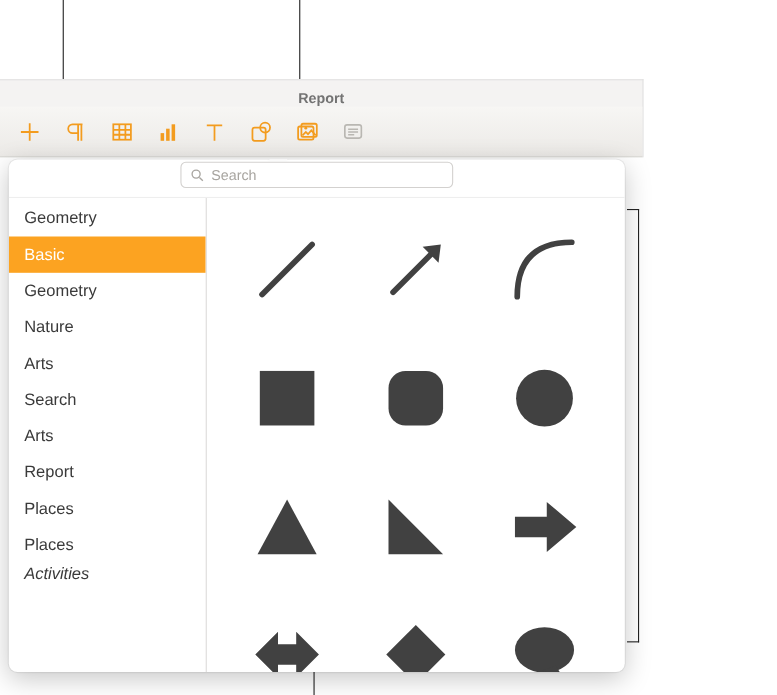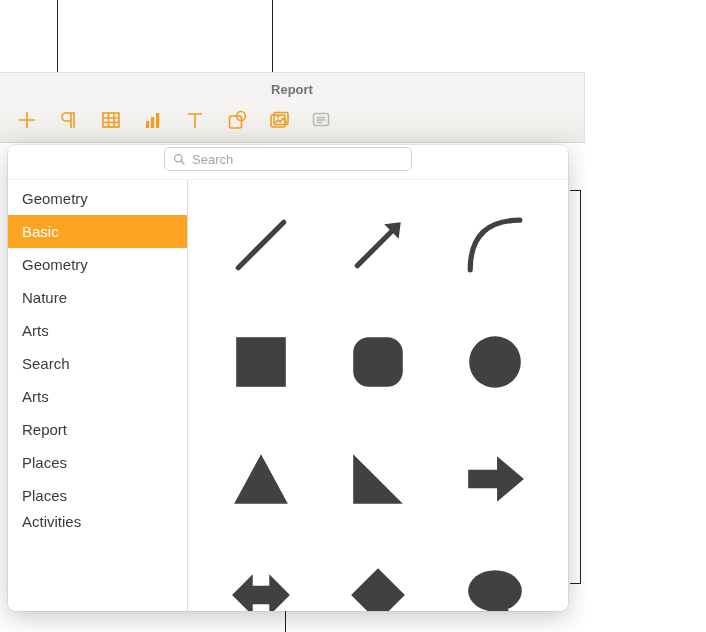--- a/index.html
+++ b/index.html
@@ -82,21 +82,21 @@
   }
   .shape-cell {
     aspect-ratio: 1/1; display: flex; align-items: center; justify-content: center;
     cursor: pointer;
   }
   .shape-cell svg { width: 62px; height: 62px; display: block; }
   .dark { fill: #414141; }
   .dark-stroke { stroke: #414141; fill: none; }
 
   
-  .cutoff { height: 18px; overflow: hidden; }
+  .cutoff { height: 18px; overflow: hidden; font-style: italic; }
 </style>
 </head>
 <body>
 
 <div class="canvas">
 
   <div class="callout v" style="left:57px; top:0; height:72px;"></div>
   <div class="callout v" style="left:272px; top:0; height:72px;"></div>
   <div class="callout v" style="left:580px; top:190px; height:394px;"></div>
   <div class="callout h" style="left:570px; top:190px; width:11px;"></div>

